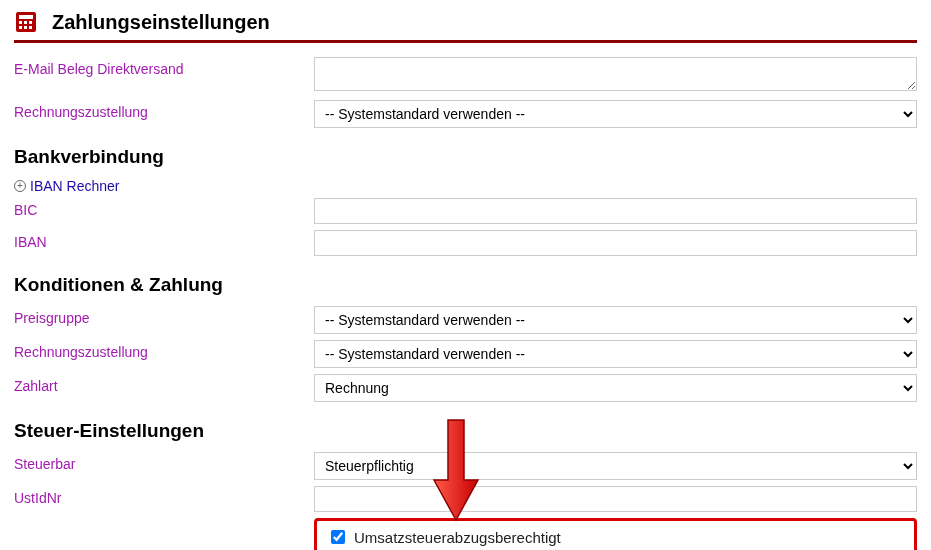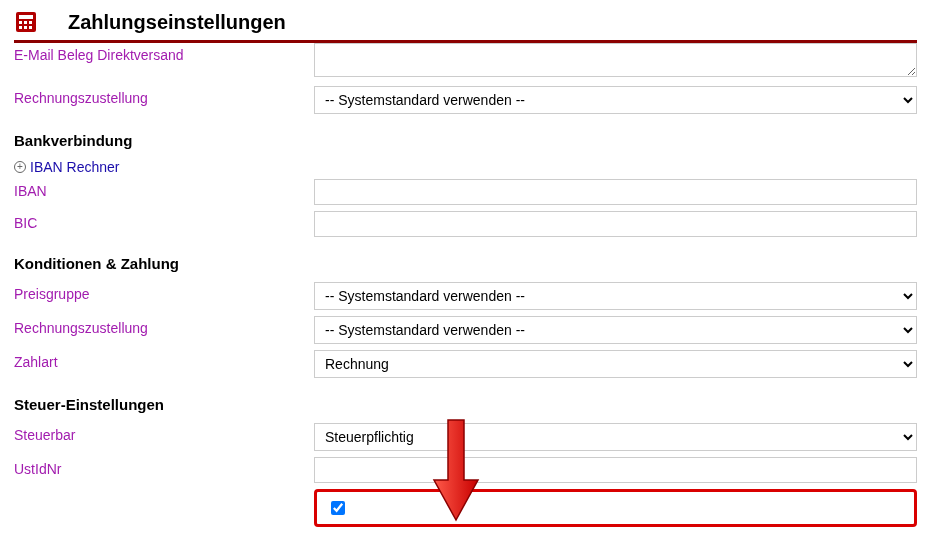--- a/index.html
+++ b/index.html
@@ -8,23 +8,24 @@
     padding: 10px 14px;
     font-family: Arial, Helvetica, sans-serif;
     font-size: 14px;
     color: #333;
     background: #fff;
     width: 931px;
   }
   .page-header {
     display: flex;
     align-items: flex-end;
-    gap: 30px;
+    gap: 14px;
     padding-bottom: 6px;
     border-bottom: 3px solid #8b0000;
+    margin-bottom: 14px;
   }
   .page-header h1 {
     font-size: 20px;
     font-weight: bold;
     margin: 0;
     color: #000;
   }
   .header-icon svg { display: block; }
   .form-row {
     display: flex;
@@ -38,21 +39,21 @@
     color: #a21caf;
   }
   .form-control {
     flex: 1;
   }
   .section-heading {
     font-weight: bold;
     color: #000;
     margin-top: 18px;
     margin-bottom: 10px;
-    font-size: 15px;
+    font-size: 19px;
   }
   input[type="text"] {
     width: 100%;
     height: 26px;
     border: 1px solid #ccc;
     padding: 2px 6px;
     font-size: 14px;
     font-family: inherit;
   }
   textarea {
@@ -155,28 +156,28 @@
   </div>
 
   <div class="section-heading">Bankverbindung</div>
 
   <div class="link-row">
     <span class="plus-icon">+</span>
     <span>IBAN Rechner</span>
   </div>
 
   <div class="form-row">
+    <div class="form-label">BIC</div>
+    <div class="form-control">
+      <input type="text" style="">
+    </div>
+  </div>
+
+  <div class="form-row">
     <div class="form-label">IBAN</div>
-    <div class="form-control">
-      <input type="text" style="">
-    </div>
-  </div>
-
-  <div class="form-row">
-    <div class="form-label">BIC</div>
     <div class="form-control">
       <input type="text" style="">
     </div>
   </div>
 
   <div class="section-heading">Konditionen &amp; Zahlung</div>
 
   <div class="form-row">
     <div class="form-label">Preisgruppe</div>
     <div class="form-control">
@@ -220,20 +221,21 @@
     <div class="form-control">
       <input type="text" style="">
     </div>
   </div>
 
   <div class="form-row">
     <div class="form-label"></div>
     <div class="form-control">
       <div class="highlight-box">
         <input type="checkbox" checked="" id="vatcb" style="">
+        <label for="vatcb">Umsatzsteuerabzugsberechtigt</label>
       </div>
     </div>
   </div>
 
   <div class="arrow-annotation" style="left:416px; top:406px;">
     <svg width="52" height="110" viewBox="0 0 52 110">
       <defs>
         <linearGradient id="redgrad" x1="0" y1="0" x2="1" y2="0">
           <stop offset="0%" stop-color="#ff5a4a"></stop>
           <stop offset="100%" stop-color="#c80000"></stop>

